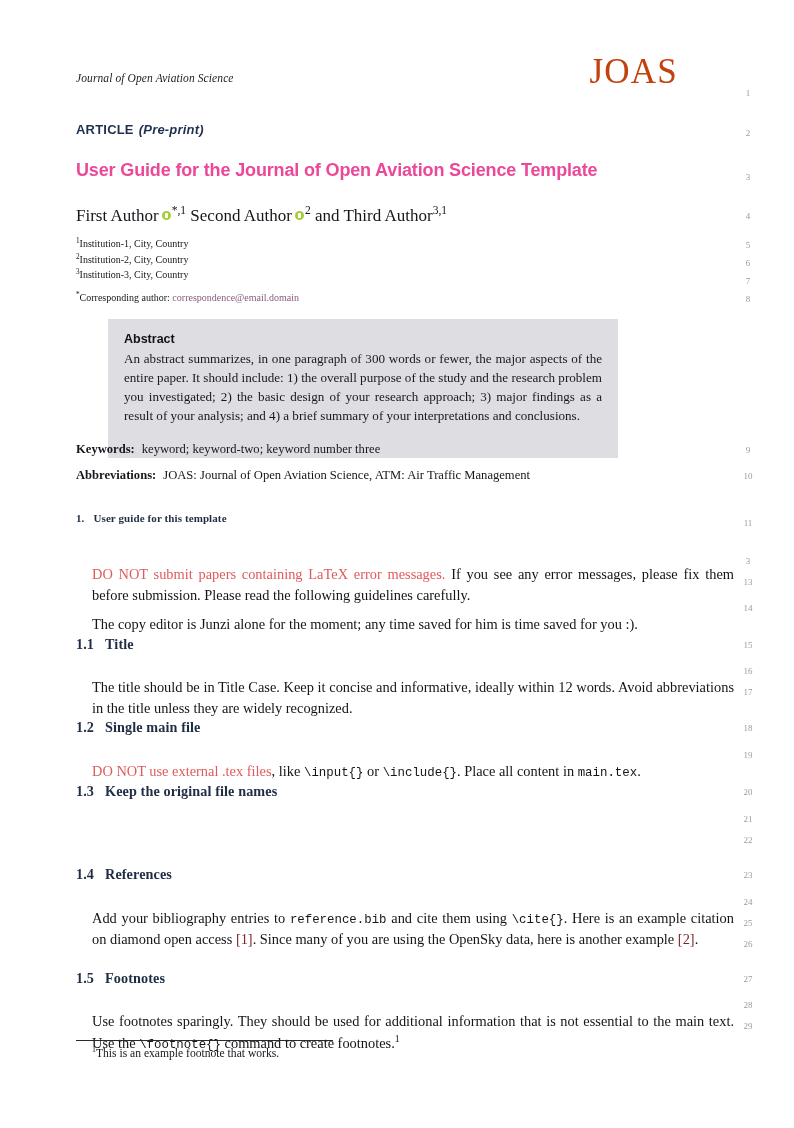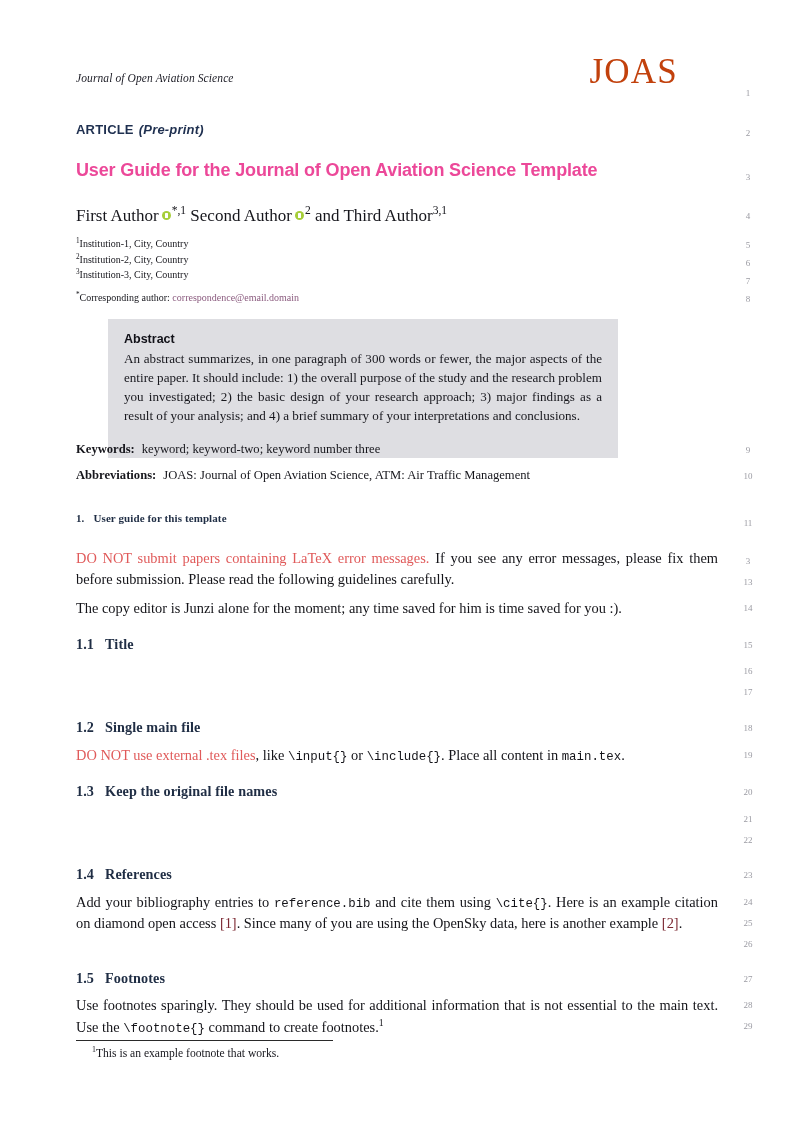--- a/index.html
+++ b/index.html
@@ -188,21 +188,21 @@
     color: #1f2d44;
     margin: 0;
     letter-spacing: 0.1px;
   }
   h3.subsec .num { margin-right: 11px; }
   p.para {
     font-family: "Liberation Serif", serif;
     font-size: 14.4px;
     line-height: 1.47;
     color: #141419;
-    margin: 0;
+    margin: 16px;
     text-align: justify;
   }
   .warn { color: #e05a5a; }
   code, .code {
     font-family: "Liberation Mono", monospace;
     font-size: 12.4px;
     color: #141419;
   }
   .cite { color: #7a2630; }
   .fn-ref {
@@ -287,20 +287,21 @@
 
   <p class="para col" style="top:548px;">
     <span class="warn">DO NOT submit papers containing LaTeX error messages.</span><span> If you see any error messages, please fix them before submission. Please read the following guidelines carefully.</span>
   </p>
 
   <p class="para col" style="top:598px;">The copy editor is Junzi alone for the moment; any time saved for him is time saved for you :).</p>
 
   <h3 class="subsec col" style="top:636px;">
     <span class="num">1.1</span><span>Title</span>
   </h3>
+  <p class="para col" style="top:661px;">The title should be in Title Case. Keep it concise and informative, ideally within 12 words. Avoid abbreviations in the title unless they are widely recognized.</p>
 
   <h3 class="subsec col" style="top:719px;">
     <span class="num">1.2</span><span>Single main file</span>
   </h3>
   <p class="para col" style="top:745px;">
     <span class="warn">DO NOT use external .tex files</span><span>, like </span><code>\input{}</code><span> or </span><code>\include{}</code><span>. Place all content in </span><code>main.tex</code><span>.</span>
   </p>
 
   <h3 class="subsec col" style="top:783px;">
     <span class="num">1.3</span><span>Keep the original file names</span>

